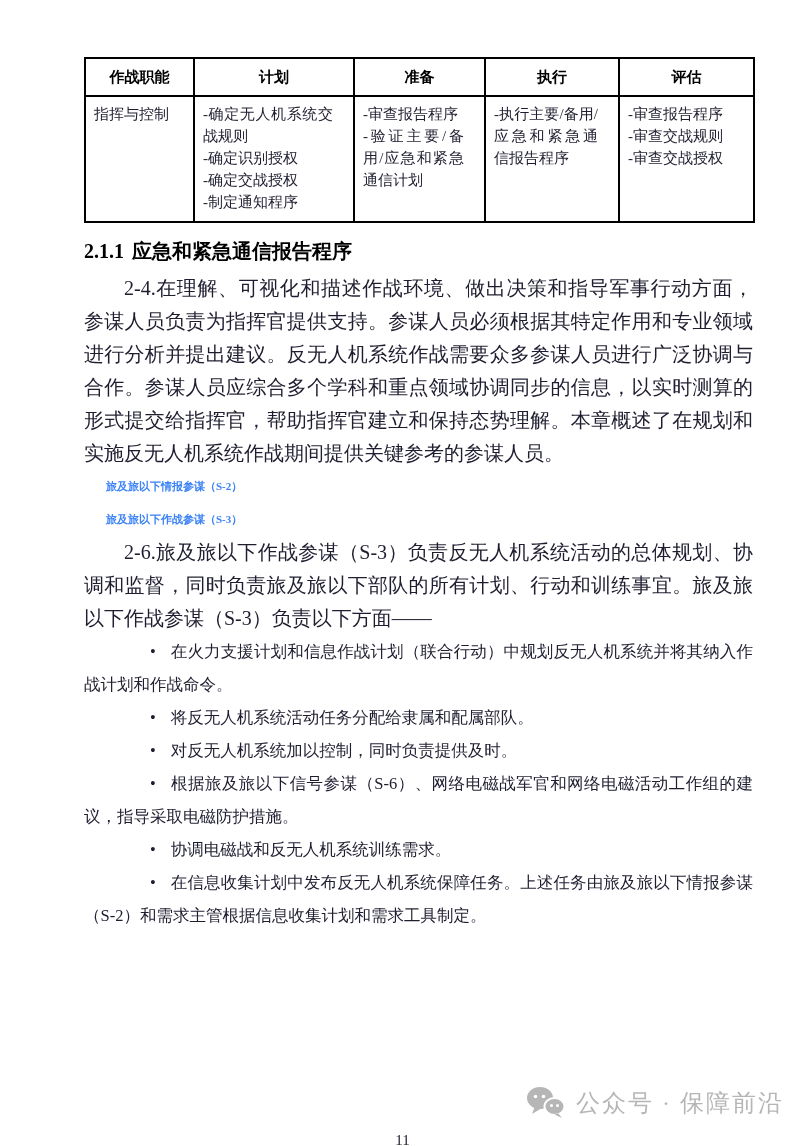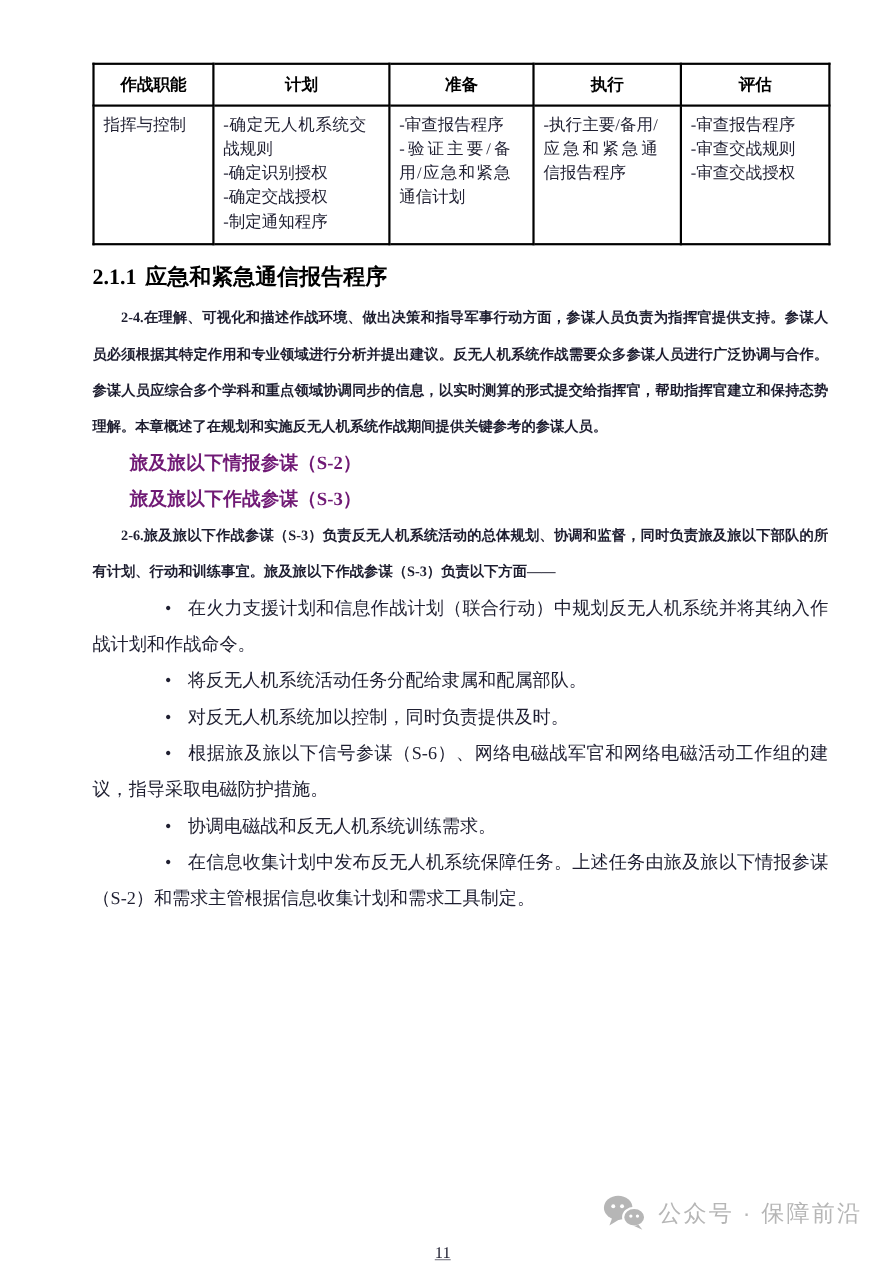--- a/index.html
+++ b/index.html
@@ -53,33 +53,32 @@
     font-size: 20px;
     font-weight: bold;
     color: #000000;
     display: flex;
     align-items: baseline;
   }
   .section-heading .sec-num { margin-right: 8px; }
 
   p.body-para {
     margin: 0;
-    font-size: 13px;
+    font-size: 20px;
     line-height: 33px;
     text-align: justify;
     text-indent: 2em;
-    font-weight: bold;
   }
   p.sub-heading {
     margin: 0;
-    font-size: 17px;
+    font-size: 11px;
     line-height: 33px;
     font-weight: bold;
     text-indent: 2em;
-    color: #701a75;
+    color: #3b82f6;
   }
   p.bullet {
     margin: 0;
     font-size: 16.5px;
     line-height: 33px;
     text-align: justify;
     text-indent: 2em;
   }
   p.bullet .bullet-marker {
     display: inline-block;
@@ -98,22 +97,22 @@
     text-decoration: underline;
   }
   .watermark {
     position: absolute;
     right: 12px;
     top: 1086px;
     display: flex;
     align-items: center;
     gap: 10px;
     color: #b6b6b6;
-    font-family: Liberation Sans, sans-serif;
-    font-size: 21px;
+    font-family: Liberation Serif, serif;
+    font-size: 24px;
     letter-spacing: 2px;
     user-select: none;
   }
   .watermark svg { display: block; }
 </style>
 </head>
 <body>
 
 <div class="page">
   <div class="content">

